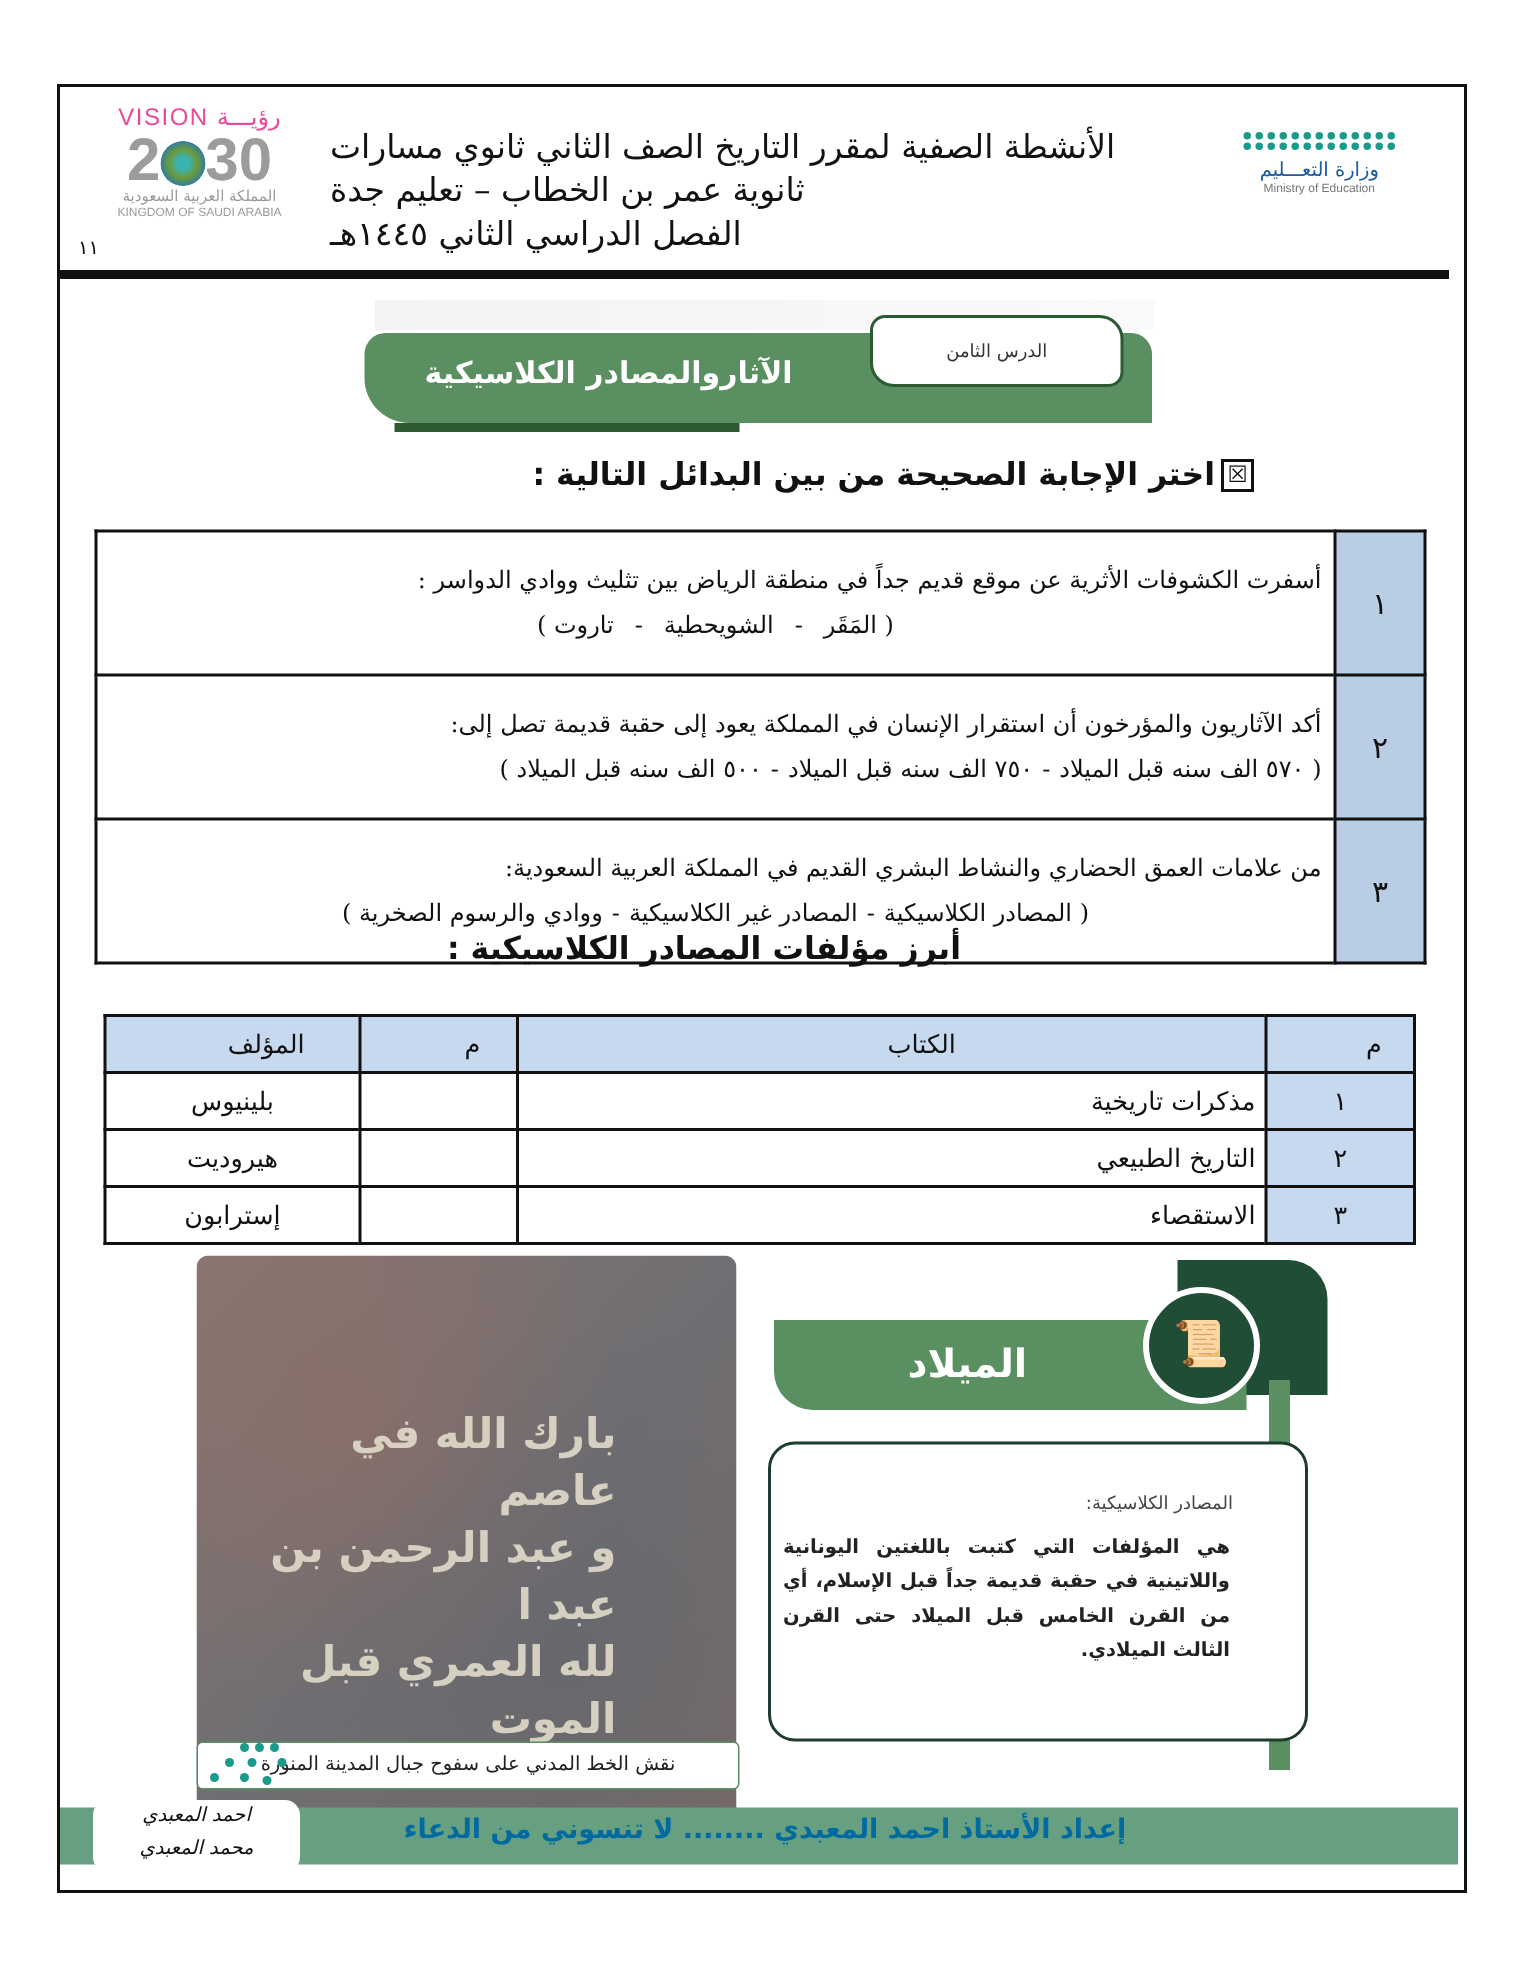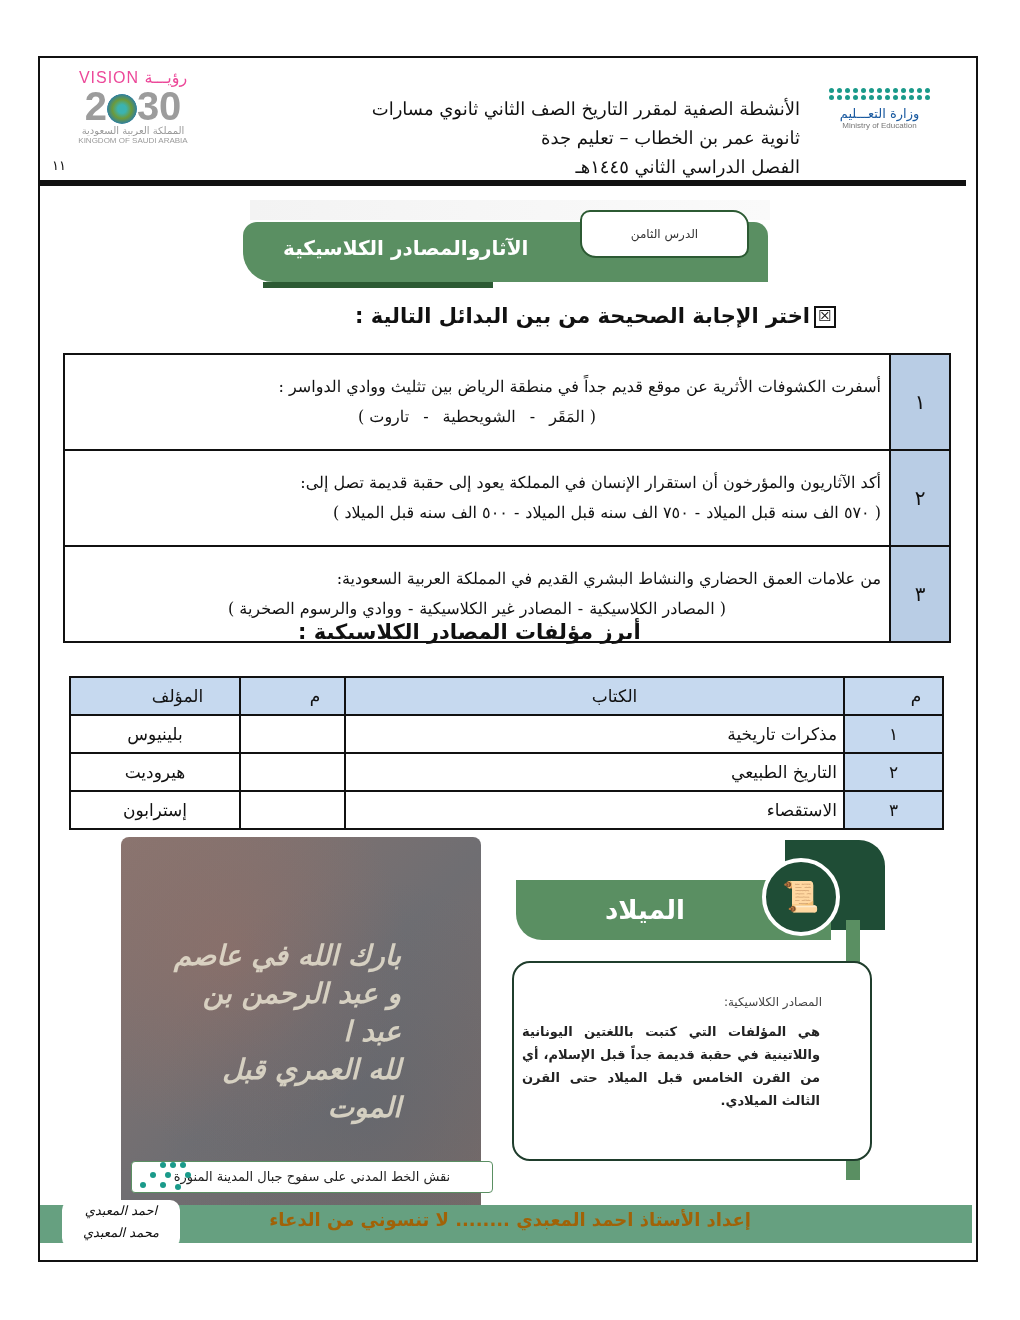--- a/index.html
+++ b/index.html
@@ -15,21 +15,21 @@
   .vision-ar { font-size:10px; color:#9a9a9a; }
   .vision-en { font-family:"Liberation Sans", sans-serif; font-size:8px; color:#9a9a9a; }
   .page-num { position:absolute; left:52px; top:158px; font-size:13px; }
 
   .moe-logo { position:absolute; left:822px; top:88px; width:115px; text-align:center; }
   .moe-dots { display:grid; grid-template-columns:repeat(13,6px); gap:2px 2px; justify-content:center; margin-bottom:6px; }
   .moe-dots span { width:5px; height:5px; border-radius:50%; background:#1a9a8a; }
   .moe-ar { font-size:13px; color:#1a5aa0; }
   .moe-en { font-family:Liberation Sans, sans-serif; font-size:8px; color:#777; }
 
-  .header-titles { position:absolute; left:220px; top:94px; width:580px; text-align:right; direction:rtl; font-family:"DejaVu Serif", serif; font-size:18px; line-height:29px; }
+  .header-titles { position:absolute; left:220px; top:84px; width:580px; text-align:left; direction:rtl; font-family:"DejaVu Serif", serif; font-size:22px; line-height:29px; }
 
   
   .lesson-banner { position:absolute; left:243px; top:222px; width:525px; height:60px; background:#5a8f62; border-radius:14px 14px 0 30px; }
   .lesson-banner .underline { position:absolute; left:20px; bottom:-6px; width:230px; height:6px; background:#2c5a33; }
   .lesson-title { position:absolute; left:40px; top:14px; color:#fff; font-weight:bold; font-size:20px; direction:rtl; }
   .lesson-tab { position:absolute; left:580px; top:210px; width:165px; height:44px; background:#fff; border:2px solid #2c5a33; border-radius:10px 16px 10px 16px; text-align:center; line-height:44px; font-size:12px; color:#333; direction:rtl; }
   .watermark { position:absolute; left:250px; top:200px; width:520px; height:20px; background:linear-gradient(90deg,#f3f3f3,#fafafa); }
 
   .section-title { position:absolute; direction:rtl; font-weight:bold; font-size:21px; color:#111; }
   .checkbox-icon { display:inline-block; width:18px; height:18px; border:2px solid #111; font-size:15px; line-height:17px; text-align:center; vertical-align:middle; margin-left:4px; }
@@ -47,41 +47,41 @@
   .authors { position:absolute; left:69px; top:676px; width:875px; border-collapse:collapse; direction:rtl; font-family:"DejaVu Serif", serif; font-size:17px; }
   .authors td, .authors th { border:2px solid #111; height:34px; font-weight:normal; }
   .authors th { background:#c6d9ef;padding-left:46px; }
   .authors .c-num { width:50px; text-align:center; background:#c6d9ef; }
   .authors .c-book { width:445px; text-align:right; padding-right:6px; }
   .authors .c-m2 { width:56px; }
   .authors .c-author { text-align:center; }
   .authors th.c-book { text-align:center; }
 
   
-  .photo { position:absolute; left:121px; top:837px; width:360px; height:390px; border-radius:8px; background:
+  .photo { position:absolute; left:131px; top:837px; width:360px; height:390px; border-radius:8px; background:
       radial-gradient(ellipse at 30% 30%, rgba(150,110,100,.5), transparent 50%),
       radial-gradient(ellipse at 70% 70%, rgba(90,100,110,.5), transparent 60%),
-      linear-gradient(135deg,#8a7570,#6f6e72 50%,#7b6a66); overflow:hidden;font-style:italic; }
+      linear-gradient(135deg,#8a7570,#6f6e72 50%,#7b6a66); overflow:hidden; }
   .photo .inscription { position:absolute; left:40px; top:100px; width:240px; color:#e8e2d0; font-size:28px; line-height:38px; text-align:right; direction:rtl; opacity:.85; font-weight:bold; letter-spacing:2px; }
   .photo-caption { position:absolute; left:131px; top:1161px; width:360px; height:30px; border:1.5px solid #5a8f62; border-radius:4px; text-align:center; line-height:30px; font-size:13px; direction:rtl; color:#222; background:#fff; }
 
   
   .ithraa-bar { position:absolute; left:516px; top:880px; width:315px; height:60px; background:#5a8f62; border-radius:0 0 0 26px; }
   .ithraa-label { position:absolute; left:605px; top:895px; color:#fff; font-weight:bold; font-size:26px; direction:rtl; }
   .ithraa-corner { position:absolute; left:785px; top:840px; width:100px; height:90px; background:#1f4d36; border-radius:0 26px 0 0; }
   .ithraa-vert { position:absolute; left:846px; top:920px; width:14px; height:260px; background:#5a8f62; }
   .ithraa-icon { position:absolute; left:762px; top:858px; width:70px; height:70px; border-radius:50%; background:#1f4d36; border:4px solid #fff; color:#fff; text-align:center; line-height:70px; font-size:30px; }
   .ithraa-box { position:absolute; left:512px; top:961px; width:360px; height:200px; border:2px solid #1f3d2c; border-radius:18px; background:#fff; box-sizing:border-box; }
   .ithraa-head { position:absolute; left:522px; top:995px; width:300px; direction:rtl; font-size:12px; color:#444; text-align:right; }
   .ithraa-body { position:absolute; left:522px; top:1020px; width:298px; direction:rtl; text-align:justify; font-weight:bold; font-size:13px; line-height:23px; color:#222; }
 
   
   .footer-bar { position:absolute; left:40px; top:1205px; width:932px; height:38px; background:#66a080; }
-  .footer-text { position:absolute; left:250px; top:1209px; width:520px; text-align:center; direction:rtl; color:#a16207; font-weight:bold; font-size:18px; }
-  .signature { position:absolute; left:62px; top:1200px; width:118px; height:48px; background:#fff; filter:blur(.4px); border-radius:10px; font-family:"DejaVu Serif", serif; font-style:italic; font-size:13px; direction:rtl; text-align:center; line-height:22px; }
+  .footer-text { position:absolute; left:250px; top:1209px; width:520px; text-align:center; direction:rtl; color:#0369a1; font-weight:bold; font-size:18px; }
+  .signature { position:absolute; left:62px; top:1200px; width:138px; height:48px; background:#fff; filter:blur(.4px); border-radius:10px; font-family:"DejaVu Serif", serif; font-style:italic; font-size:13px; direction:rtl; text-align:center; line-height:22px; }
   .moe-dots-small { position:absolute; left:140px; top:1162px; width:70px; height:40px; }
   .moe-dots-small span { position:absolute; width:6px; height:6px; border-radius:50%; background:#1a9a8a; }
 </style>
 </head>
 <body>
 
 <div class="page-frame"></div>
 <div class="header-rule"></div>
 
 <div class="vision-logo">

